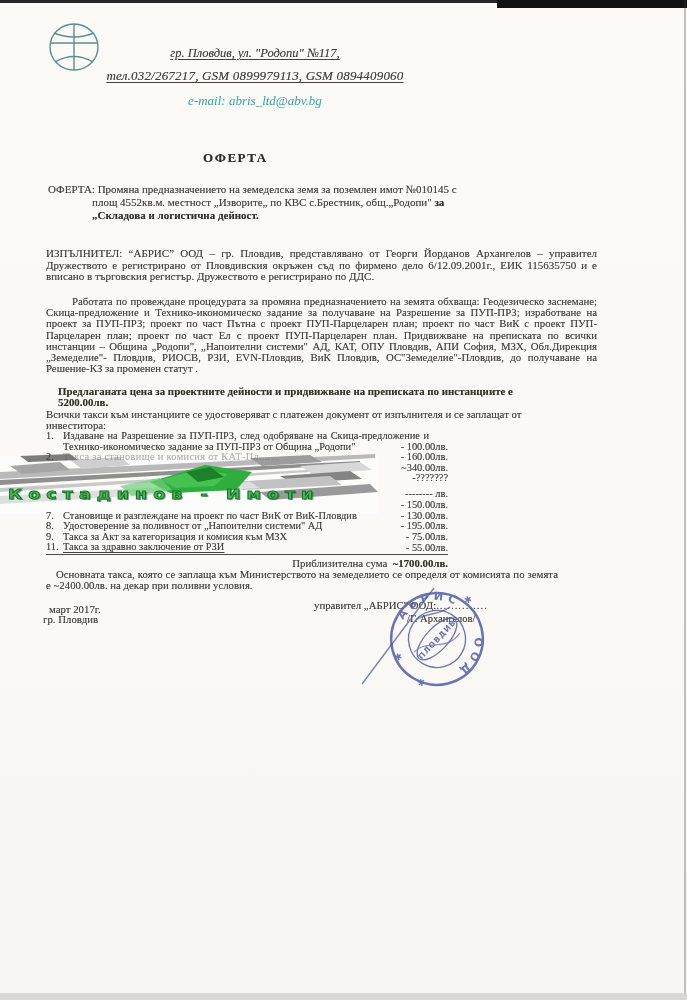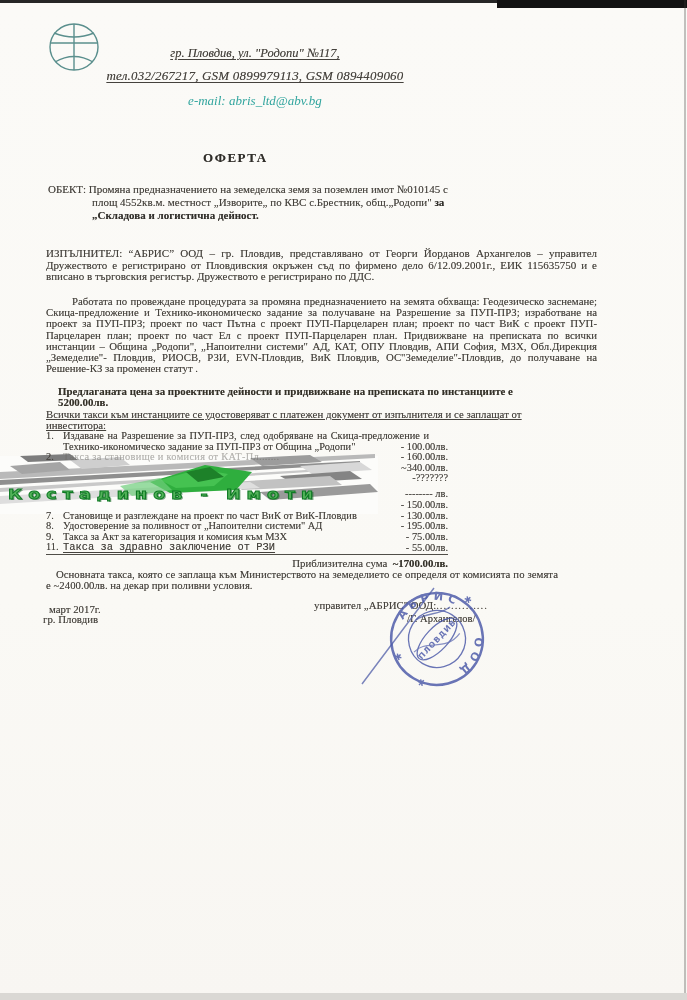--- a/index.html
+++ b/index.html
@@ -36,31 +36,31 @@
   .object b { color:#312f2b; }
 
   .executor { position:absolute; left:46px; top:248px; width:551px; font-size:11px; line-height:11.7px; text-align:justify; }
 
   .scope { position:absolute; left:46px; top:296px; width:551px; font-size:10.8px; line-height:11.2px;
            text-align:justify; text-indent:26px; }
 
   .price-st { position:absolute; left:58px; top:386px; width:470px; font-weight:bold;
               font-size:10.9px; line-height:11.3px; color:#343129; }
 
-  .fees-intro { position:absolute; left:46px; top:409px; width:500px; font-size:10.8px; line-height:10.8px;text-decoration:underline; }
+  .fees-intro { position:absolute; left:46px; top:409px; width:500px; font-size:10.8px; line-height:10.8px; }
 
   .fees { position:absolute; left:46px; top:431px; width:402px; font-size:10.4px; }
   .fee  { position:relative; padding-left:17px; min-height:10.6px; line-height:10.6px; }
   .fee .n { position:absolute; left:0; top:0; }
   .fee .t { display:block; width:366px; text-align:justify; }
   .fee .a { position:absolute; right:0; bottom:0; white-space:nowrap; }
   .fee.faded .t { opacity:.5; color:#72706b; letter-spacing:.3px; }
   .fee.tall { min-height:16px; }
   .fee.last { border-bottom:1px solid #504e48; padding-bottom:1px; }
-  .fee.last .t { display:inline; text-decoration:underline; text-underline-offset:2px;font-family:Liberation Mono, monospace; }
+  .fee.last .t { display:inline; text-decoration:underline; text-underline-offset:2px; }
 
   .approx { position:absolute; left:46px; top:557px; width:402px; text-align:right; font-size:10.8px; }
   .approx b { color:#343129; }
 
   .basenote { position:absolute; left:46px; top:569px; width:512px; font-size:10.8px; line-height:11.3px;
               text-indent:10px; text-align:justify; }
 
   .f-date { position:absolute; left:49px; top:603px; font-size:10.8px; }
   .f-city { position:absolute; left:43px; top:613px; font-size:10.8px; }
   .f-sign { position:absolute; left:314px; top:599px; font-size:10.8px; }
@@ -109,21 +109,21 @@
   </svg>
 
   <div class="header">
     <div class="addr">гр. Пловдив, ул. "Родопи" №117,</div>
     <div class="phones">тел.032/267217, GSM 0899979113, GSM 0894409060</div>
     <div class="email">e-mail: abris_ltd@abv.bg</div>
   </div>
 
   <div class="title">ОФЕРТА</div>
 
-  <p class="object"><span>ОБЕКТ:</span> <span>Промяна предназначението на земеделска земя за поземлен имот  №010145 с площ 4552кв.м. местност „Изворите„ по КВС с.Брестник, общ.„Родопи"</span> <b>за  „Складова и логистична дейност.</b></p>
+  <p class="object"><span>ОФЕРТА:</span> <span>Промяна предназначението на земеделска земя за поземлен имот  №010145 с площ 4552кв.м. местност „Изворите„ по КВС с.Брестник, общ.„Родопи"</span> <b>за  „Складова и логистична дейност.</b></p>
 
   <p class="executor">ИЗПЪЛНИТЕЛ: “АБРИС” ООД – гр. Пловдив, представлявано от  Георги Йорданов Архангелов  – управител  Дружеството е регистрирано от Пловдивския окръжен съд по фирмено дело 6/12.09.2001г., ЕИК 115635750 и е вписано в търговския регистър. Дружеството е регистрирано по ДДС.</p>
 
   <p class="scope">Работата по провеждане процедурата за промяна предназначението на земята обхваща: Геодезическо заснемане; Скица-предложение и Технико-икономическо задание за получаване на Разрешение за ПУП-ПРЗ; изработване на проект за ПУП-ПРЗ; проект по част Пътна с проект ПУП-Парцеларен план; проект по част ВиК с проект ПУП-Парцеларен план; проект по част Ел с проект ПУП-Парцеларен план. Придвижване на преписката по всички инстанции – Община „Родопи", „Напоителни системи" АД, КАТ, ОПУ Пловдив, АПИ София, МЗХ, Обл.Дирекция „Земеделие"- Пловдив, РИОСВ, РЗИ, EVN-Пловдив, ВиК Пловдив, ОС"Земеделие"-Пловдив, до получаване на Решение-КЗ за променен статут .</p>
 
   <p class="price-st">Предлаганата цена за проектните дейности  и придвижване на преписката по инстанциите е 5200.00лв.</p>
 
   <p class="fees-intro">Всички такси към инстанциите се удостоверяват с платежен документ от изпълнителя и се заплащат от инвеститора:</p>
 
   <div class="watermark">

